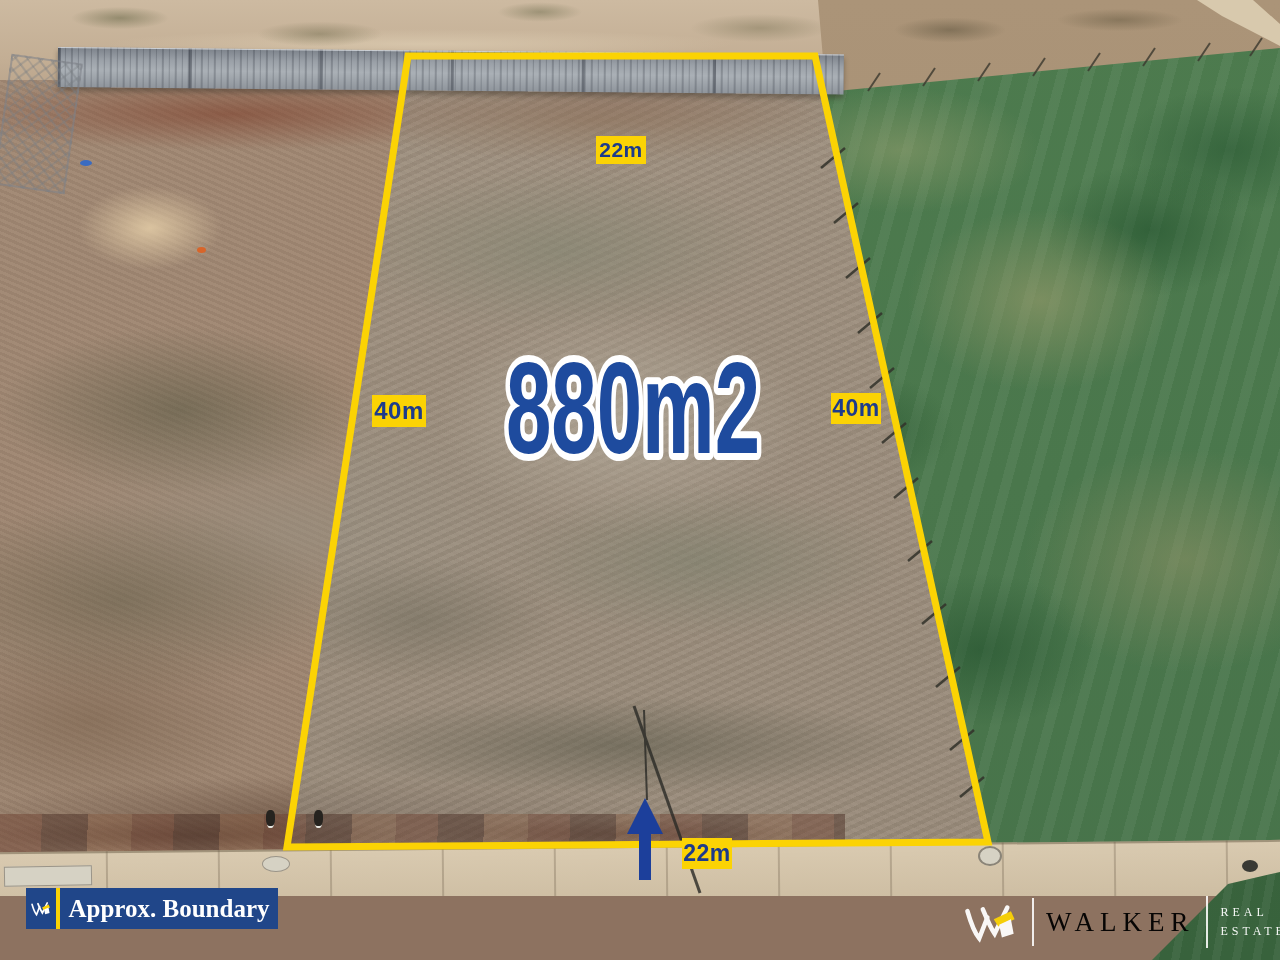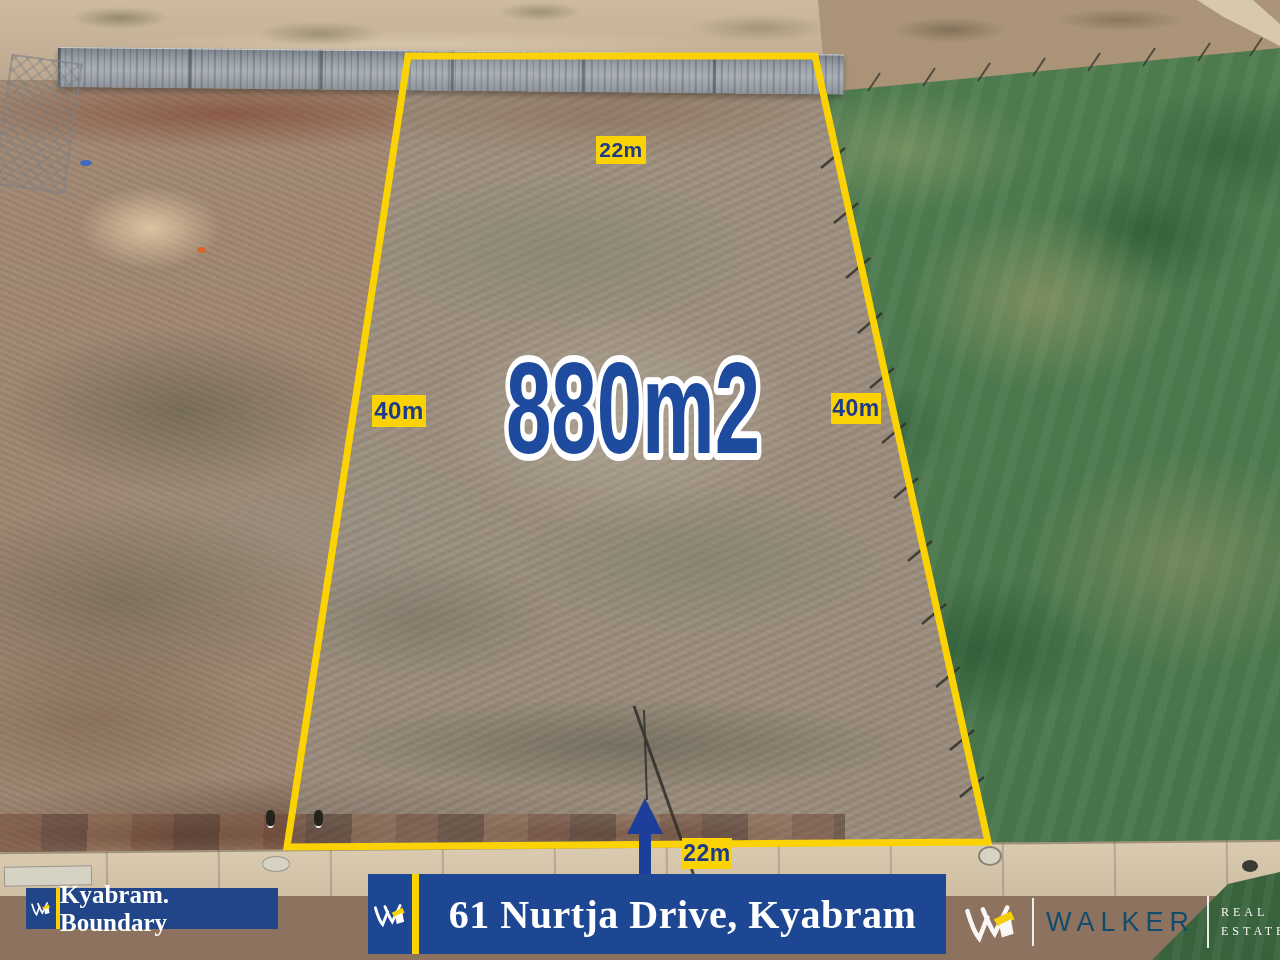--- a/index.html
+++ b/index.html
@@ -128,21 +128,21 @@
   #address-banner{left:368px;top:874px;width:578px;height:80px;background:#1e4793;}
   #address-banner .logo-box{width:44px;display:flex;align-items:center;justify-content:center;}
   #address-banner .stripe{width:7px;background:#FBD304;}
   #address-banner .label{flex:1;display:flex;align-items:center;justify-content:center;
     color:#fff;font-family:"Liberation Serif",serif;font-weight:700;font-size:40px;letter-spacing:0.5px;}
 
   
   .watermark{left:962px;top:896px;display:flex;align-items:center;gap:12px;opacity:.95;}
   .watermark .vline{width:2px;height:48px;background:#fff;opacity:.92;}
   .watermark .vline2{width:2px;height:52px;background:#fff;opacity:.92;}
-  .watermark .brand-name{color:#0c4a6e;font-size:27px;letter-spacing:6px;font-weight:400;}
+  .watermark .brand-name{color:#000000;font-size:27px;letter-spacing:6px;font-weight:400;font-family:Liberation Serif, serif;}
   .watermark .tagline{color:#fff;font-family:"Liberation Serif",serif;font-size:12px;
     letter-spacing:4px;line-height:1.55;}
 </style>
 </head>
 <body>
 
 <div id="stage">
 
   <svg width="0" height="0" style="position:absolute">
     <symbol id="walker-w-logo" viewBox="0 0 64 48">
@@ -217,32 +217,23 @@
   <div class="dim-label" id="dim-right">40m</div>
   <div class="dim-label" id="dim-bottom">22m</div>
 
   <div class="badge" id="approx-badge">
     <div class="logo-box">
       <svg width="22" height="17">
           <use href="#walker-w-logo"></use>
         </svg>
     </div>
     <div class="stripe"></div>
-    <div class="label">Kyabram. Boundary</div>
+    <div class="label">Approx. Boundary</div>
   </div>
 
-  <div class="badge" id="address-banner">
-    <div class="logo-box">
-      <svg width="36" height="27">
-          <use href="#walker-w-logo"></use>
-        </svg>
-    </div>
-    <div class="stripe"></div>
-    <div class="label">61 Nurtja Drive, Kyabram</div>
-  </div>
 
   <div class="abs watermark">
     <svg width="58" height="44">
         <use href="#walker-w-logo"></use>
       </svg>
     <div class="vline"></div>
     <div class="brand-name">WALKER</div>
     <div class="vline2"></div>
     <div class="tagline">
       <div>REAL</div>

